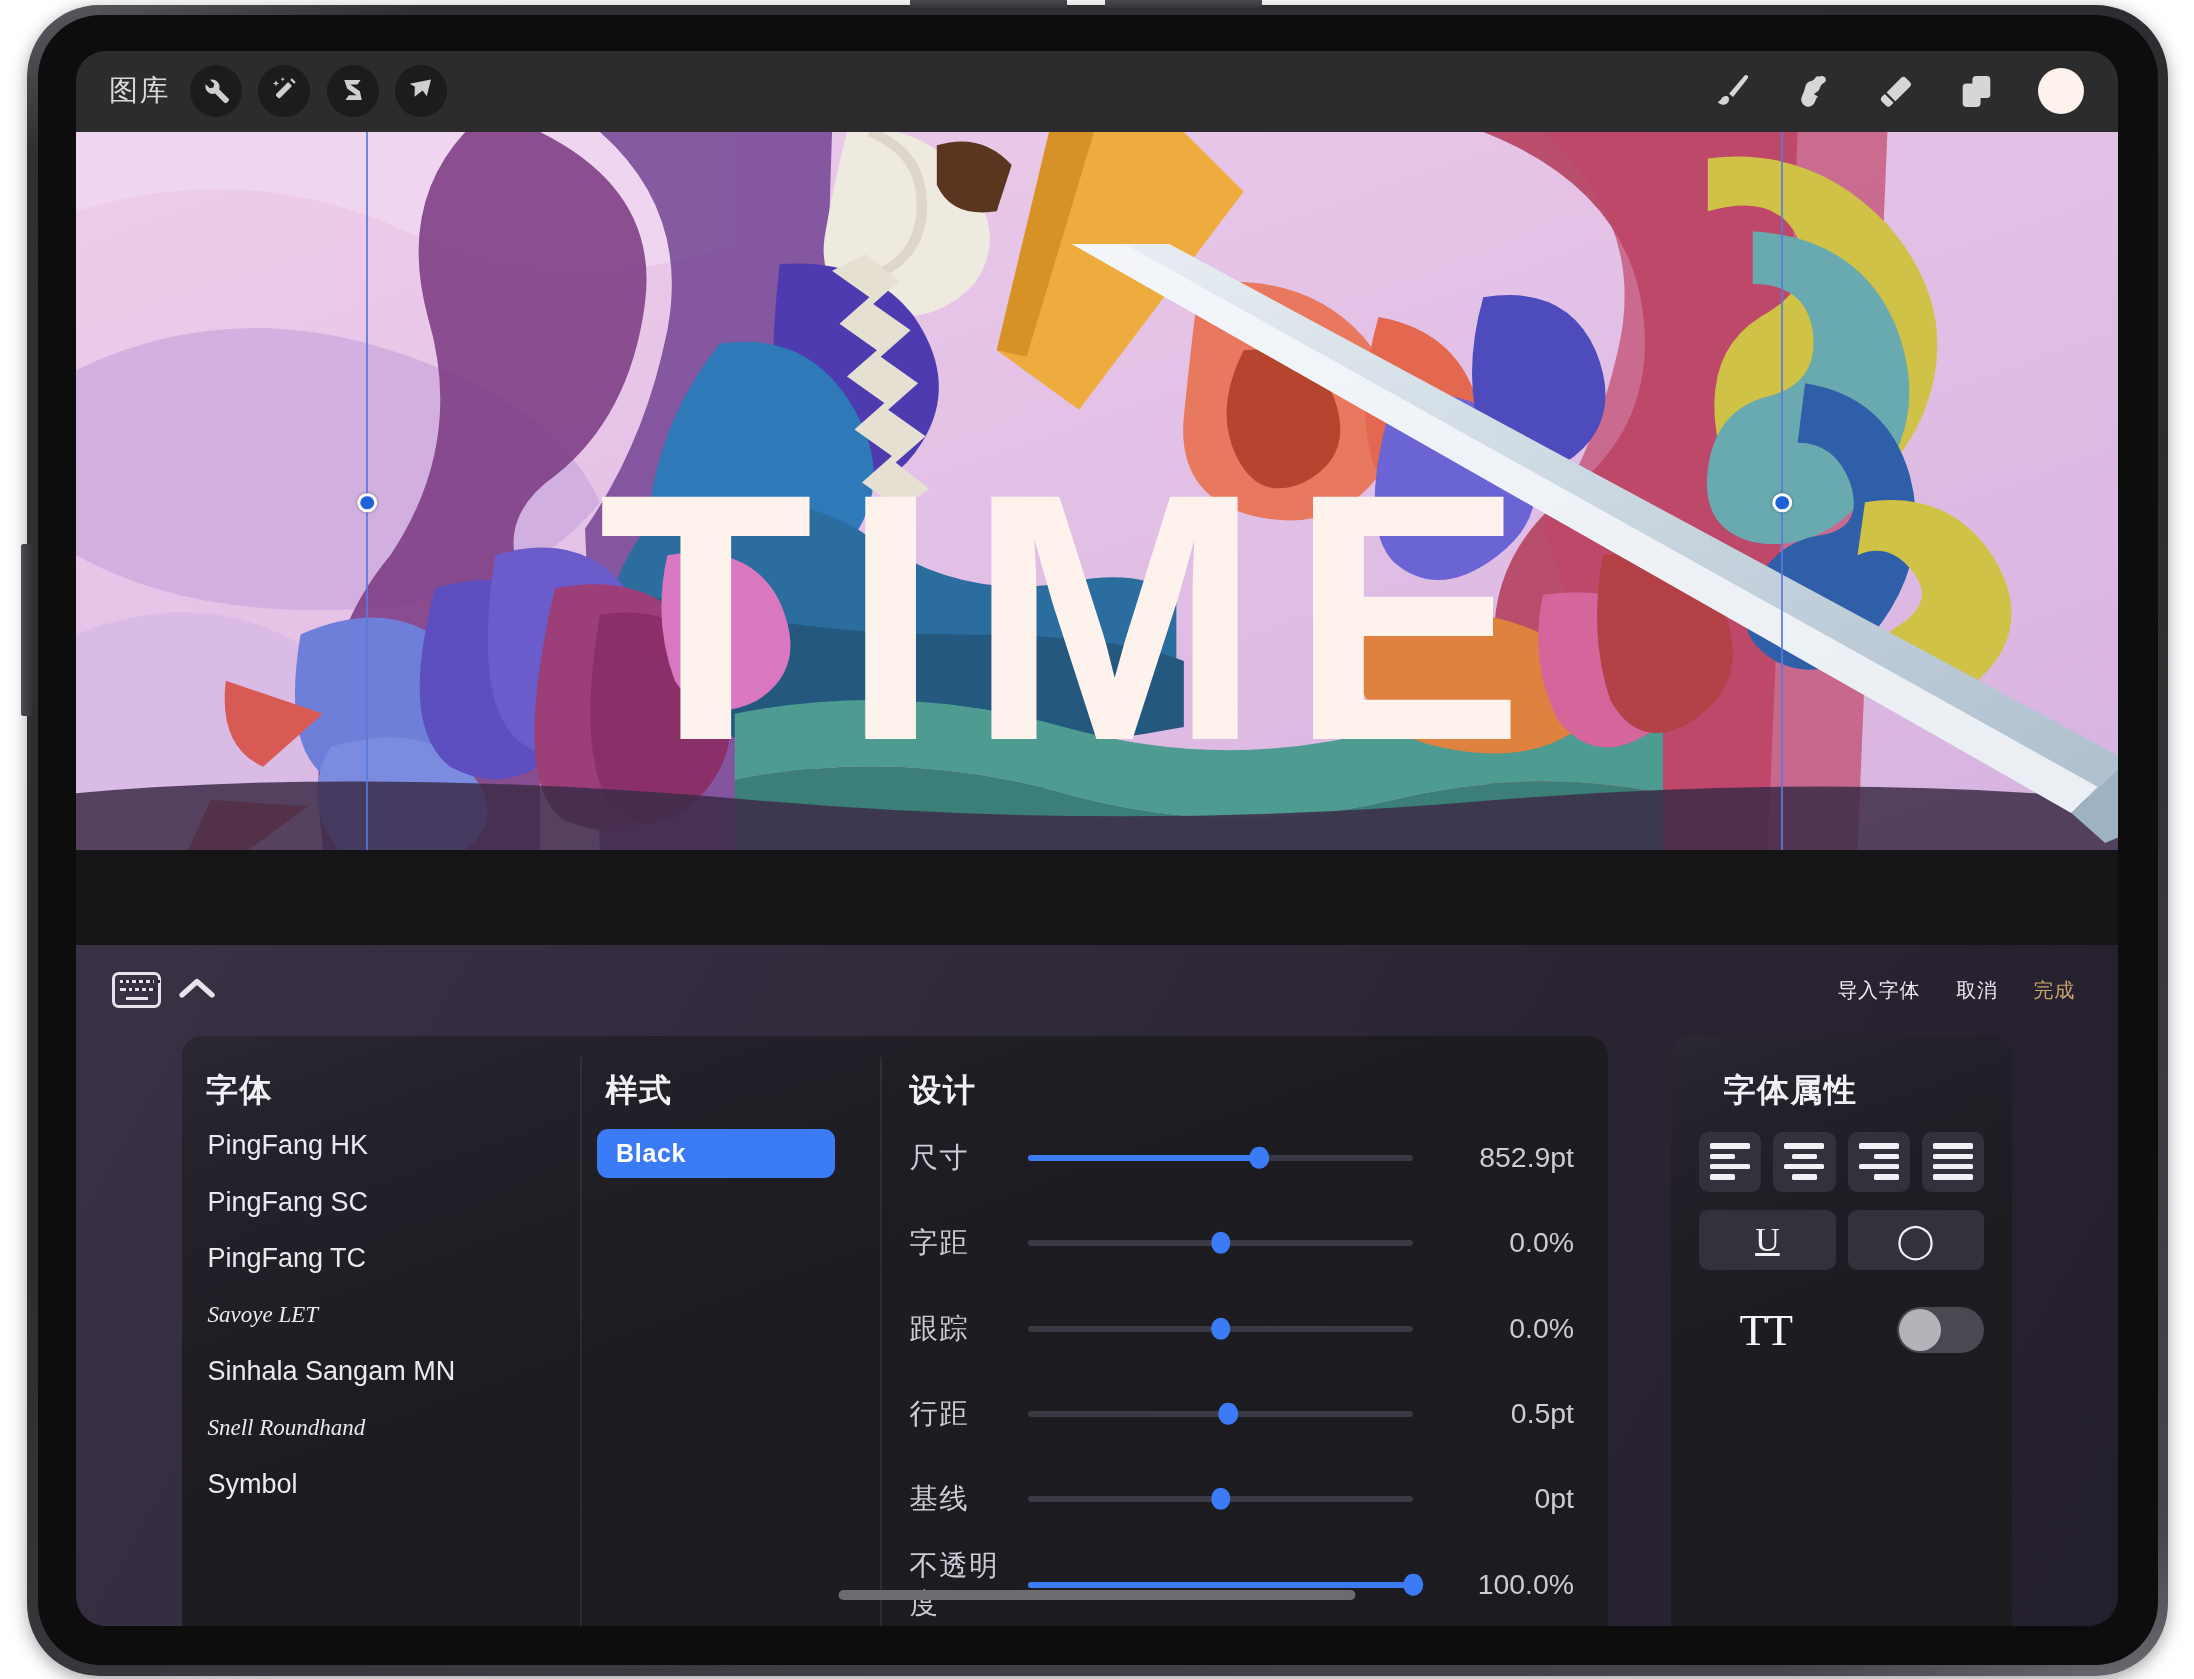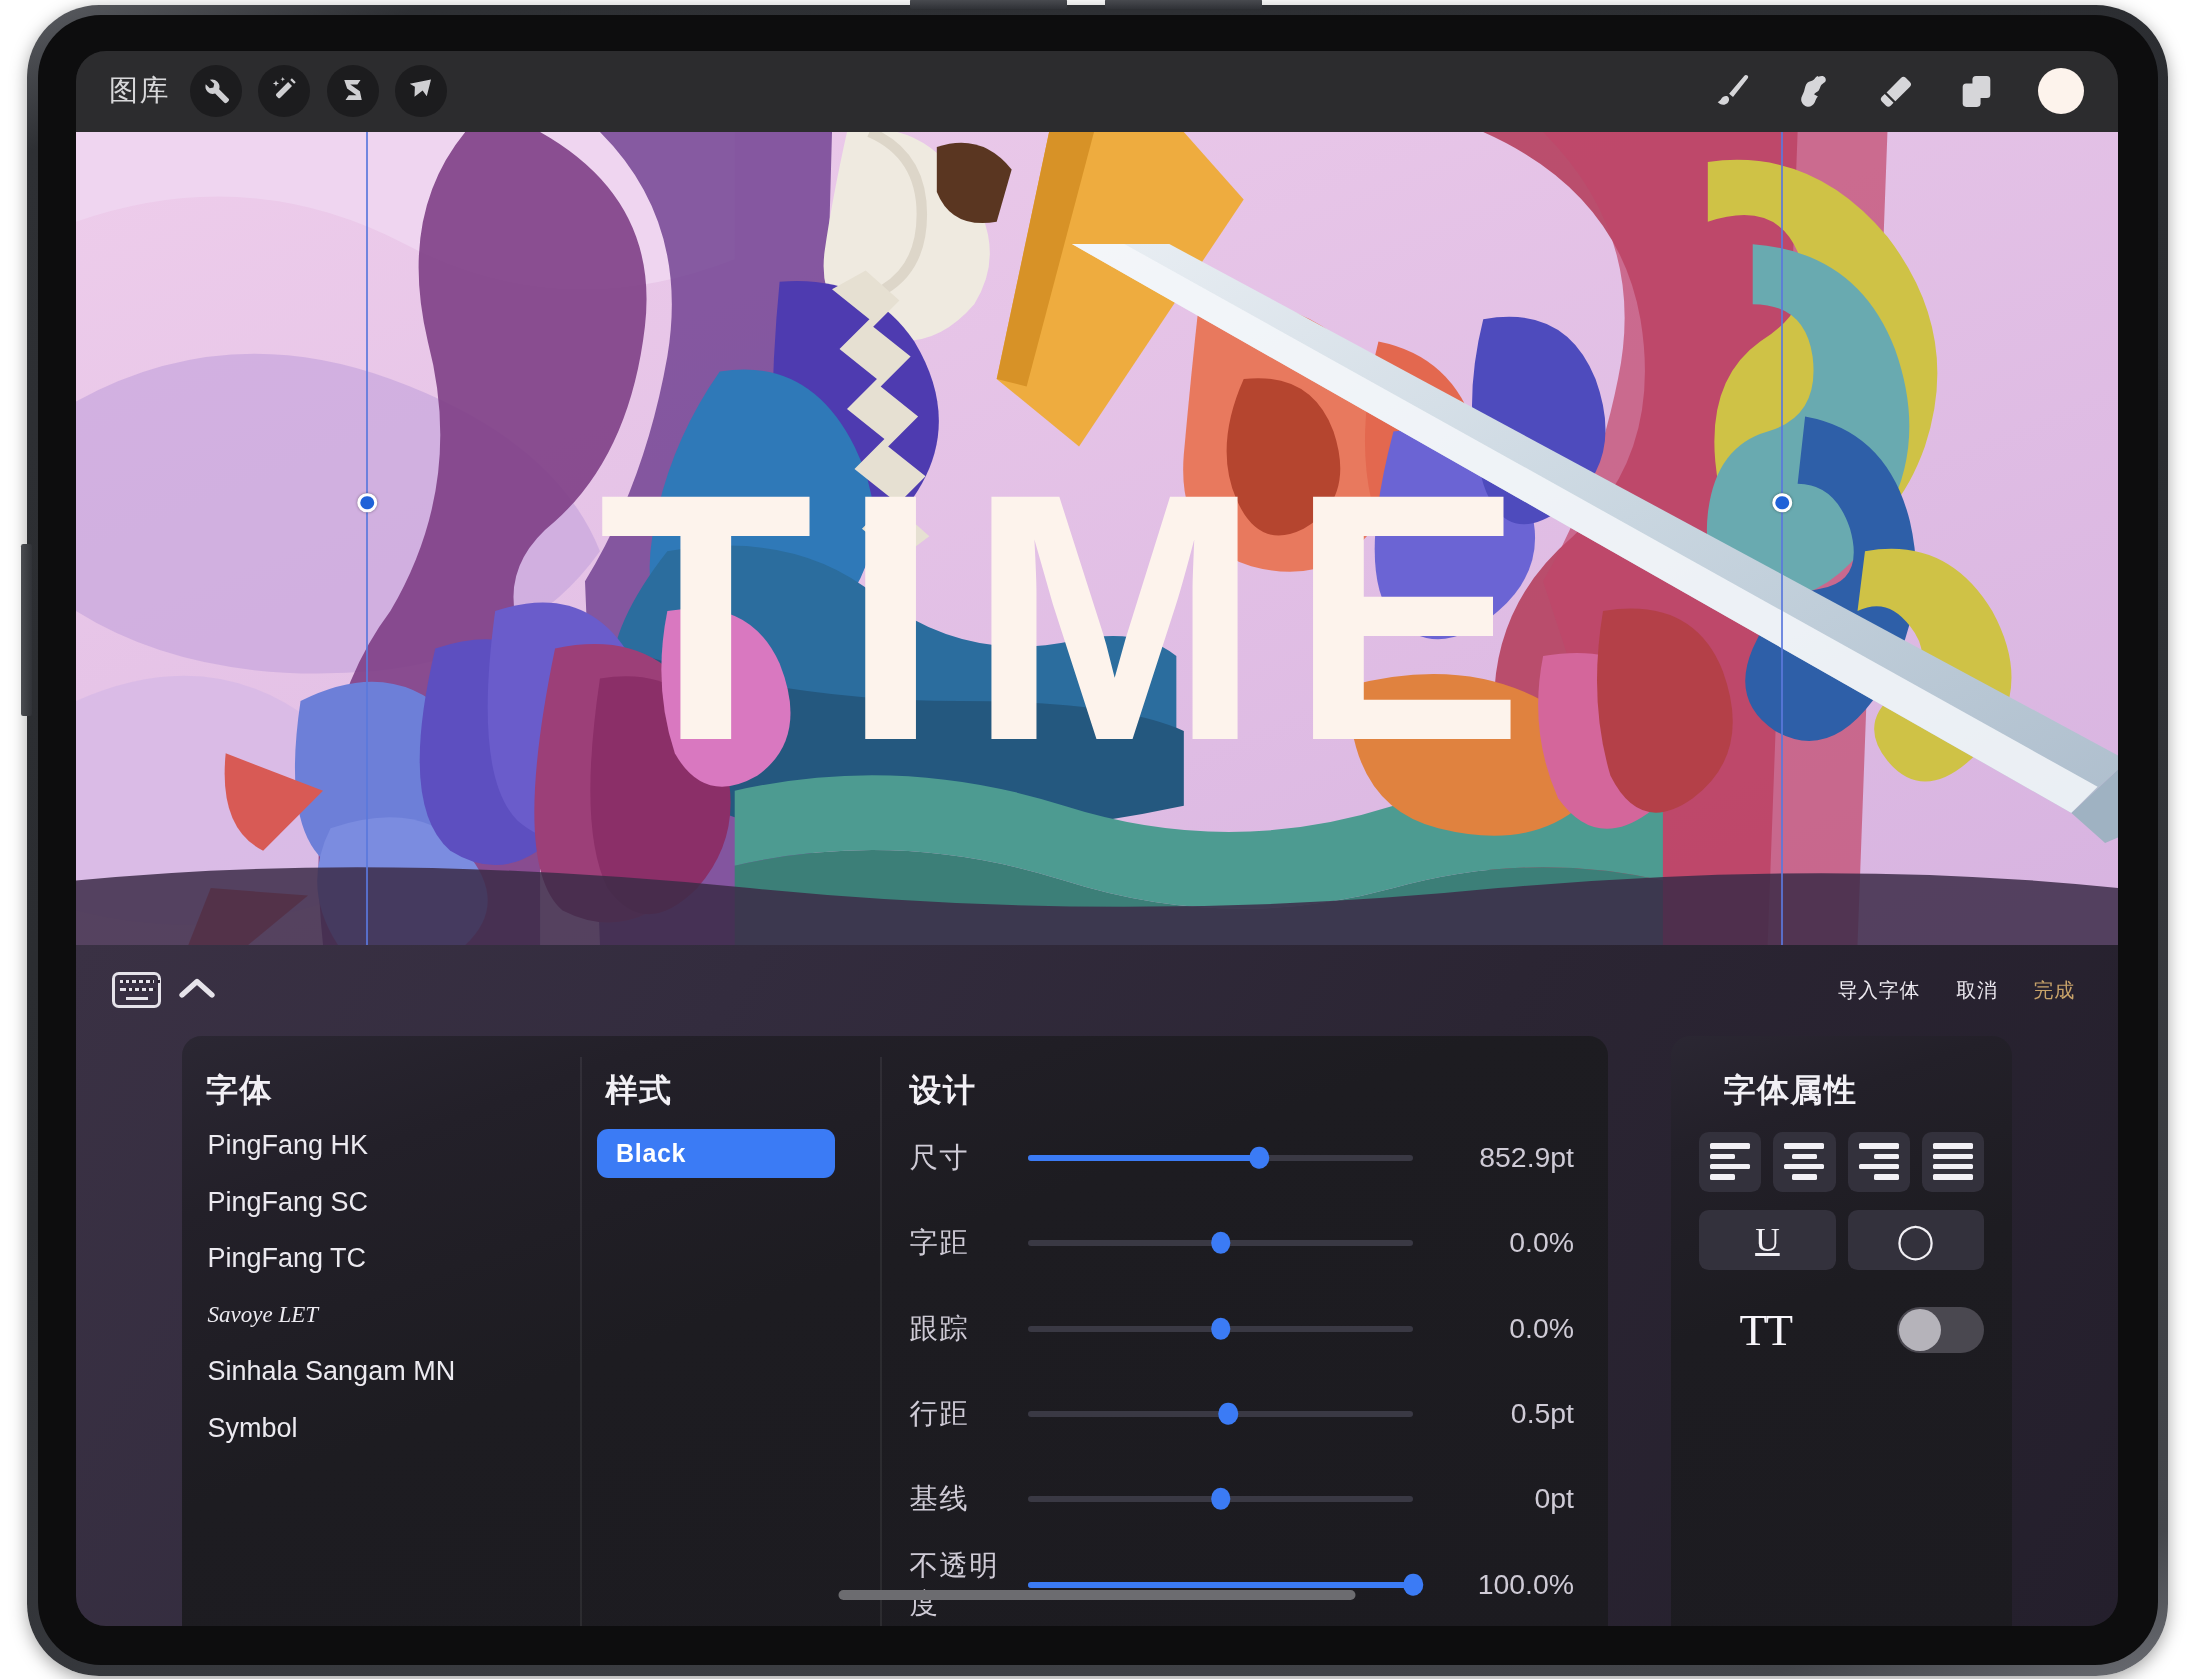--- a/index.html
+++ b/index.html
@@ -35,21 +35,21 @@
   .tb-circle {
     width:52px; height:52px; border-radius:50%; background:#1c1c1e;
     display:flex; align-items:center; justify-content:center; margin-right:16.5px;
   }
   .tb-circle svg { width:30px; height:30px; fill:#cfcfd2; }
   #toolbar-right { margin-left:auto; display:flex; align-items:center; gap:42px; padding-right:6px;}
   #toolbar-right .tb-ic svg { width:39px; height:39px; fill:#d6d6d9; display:block;}
   #color-swatch { width:46px; height:46px; border-radius:50%; background:#fdf3ec; }
 
   
-  #canvas { position:absolute; left:0; top:81px; width:100%; height:813px; overflow:hidden; background:#0f766e;padding-left:44px; }
+  #canvas { position:absolute; left:0; top:81px; width:100%; height:718px; overflow:hidden; background:#0f766e;padding-left:44px; }
   #art { position:absolute; inset:0; }
   #art svg { width:100%; height:100%; display:block; }
 
   
   .guide { position:absolute; top:0; bottom:0; width:1.5px; background:rgba(90,120,220,.85); }
   .handle {
     position:absolute; width:19.5px; height:19.5px; border-radius:50%;
     border:3px solid #ffffff; background:#1f62d8; transform:translate(-50%,-50%);
     box-shadow:0 0 3px rgba(0,0,0,.4);
   }
@@ -370,20 +370,21 @@
         <div class="card" id="card-main">
 
           <div id="fonts-col">
             <div class="col-title">字体</div>
             <div id="font-list">
                 <div class="font-item">PingFang HK</div>
                 <div class="font-item">PingFang SC</div>
                 <div class="font-item">PingFang TC</div>
                 <div class="font-item f-script">Savoye LET</div>
                 <div class="font-item">Sinhala Sangam MN</div>
+                <div class="font-item f-script">Snell Roundhand</div>
                 <div class="font-item">Symbol</div>
               </div>
           </div>
           <div class="vdiv" style="left:398px;"></div>
 
           <div id="style-col">
             <div class="col-title">样式</div>
             <div id="style-pill">Black</div>
           </div>
           <div class="vdiv" style="left:698px;"></div>

